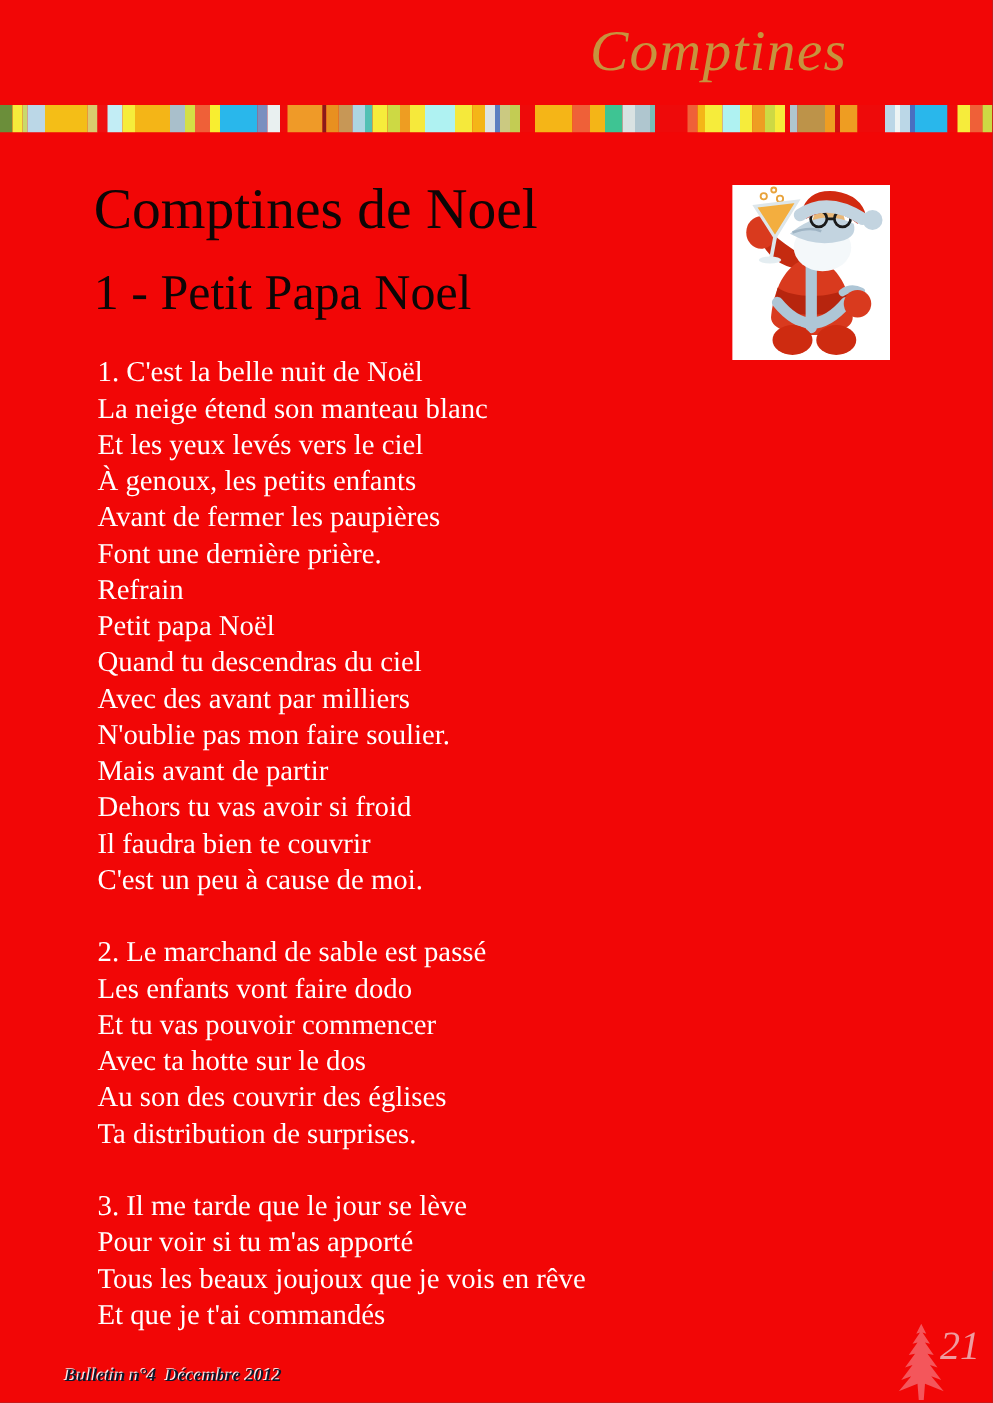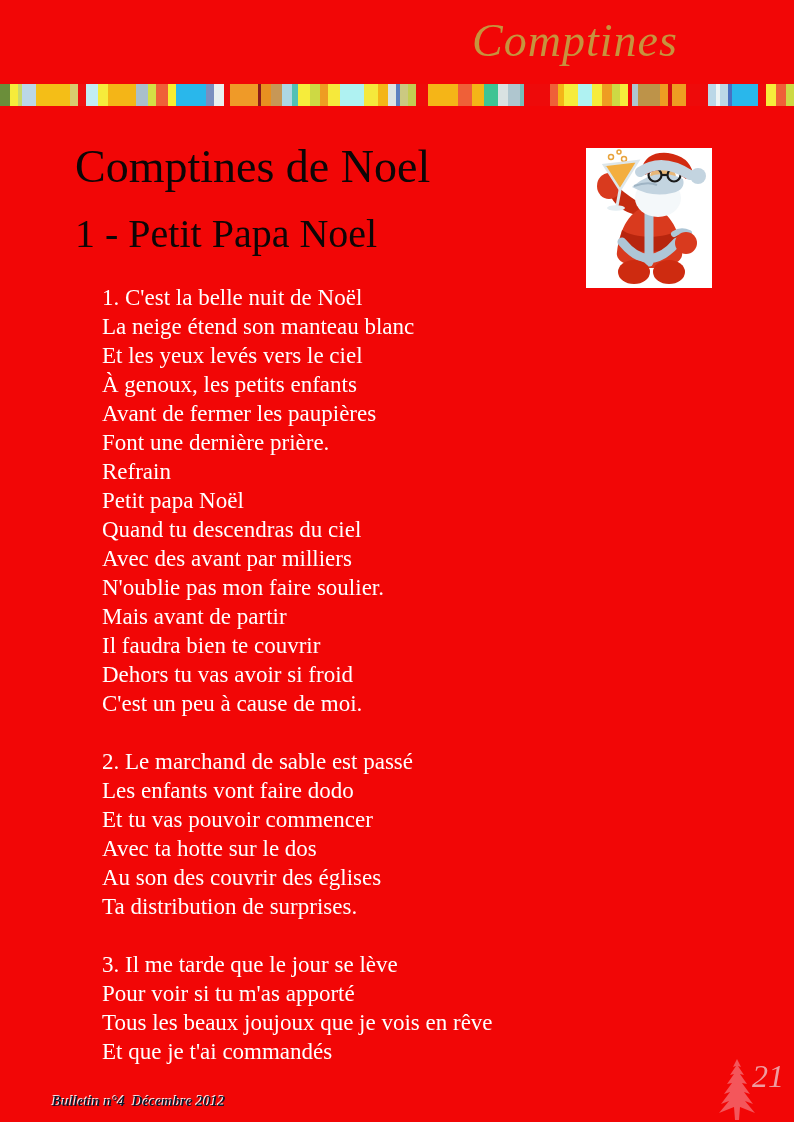--- a/index.html
+++ b/index.html
@@ -65,21 +65,20 @@
   }
   .santa-box svg { display: block; width: 100%; height: 100%; }
   
   .lyrics {
     position: absolute;
     top: 283px;
     left: 78px;
     font-size: 23px;
     line-height: 29px;
     color: #FFFFFF;
-    margin-left: 24px;
   }
   .lyrics .verse { margin: 0 0 29px 0; }
   .lyrics .line { white-space: nowrap; }
   
   .footer-bulletin {
     position: absolute;
     top: 1093px;
     left: 52px;
     font-size: 14.5px;
     font-weight: bold;
@@ -237,22 +236,22 @@
         <div class="line">Et les yeux levés vers le ciel</div>
         <div class="line">À genoux, les petits enfants</div>
         <div class="line">Avant de fermer les paupières</div>
         <div class="line">Font une dernière prière.</div>
         <div class="line">Refrain</div>
         <div class="line">Petit papa Noël</div>
         <div class="line">Quand tu descendras du ciel</div>
         <div class="line">Avec des avant par milliers</div>
         <div class="line">N'oublie pas mon faire soulier.</div>
         <div class="line">Mais avant de partir</div>
+        <div class="line">Dehors tu vas avoir si froid</div>
         <div class="line">Il faudra bien te couvrir</div>
-        <div class="line">Dehors tu vas avoir si froid</div>
         <div class="line">C'est un peu à cause de moi.</div>
       </div>
       <div class="verse">
         <div class="line">2. Le marchand de sable est passé</div>
         <div class="line">Les enfants vont faire dodo</div>
         <div class="line">Et tu vas pouvoir commencer</div>
         <div class="line">Avec ta hotte sur le dos</div>
         <div class="line">Au son des couvrir des églises</div>
         <div class="line">Ta distribution de surprises.</div>
       </div>

